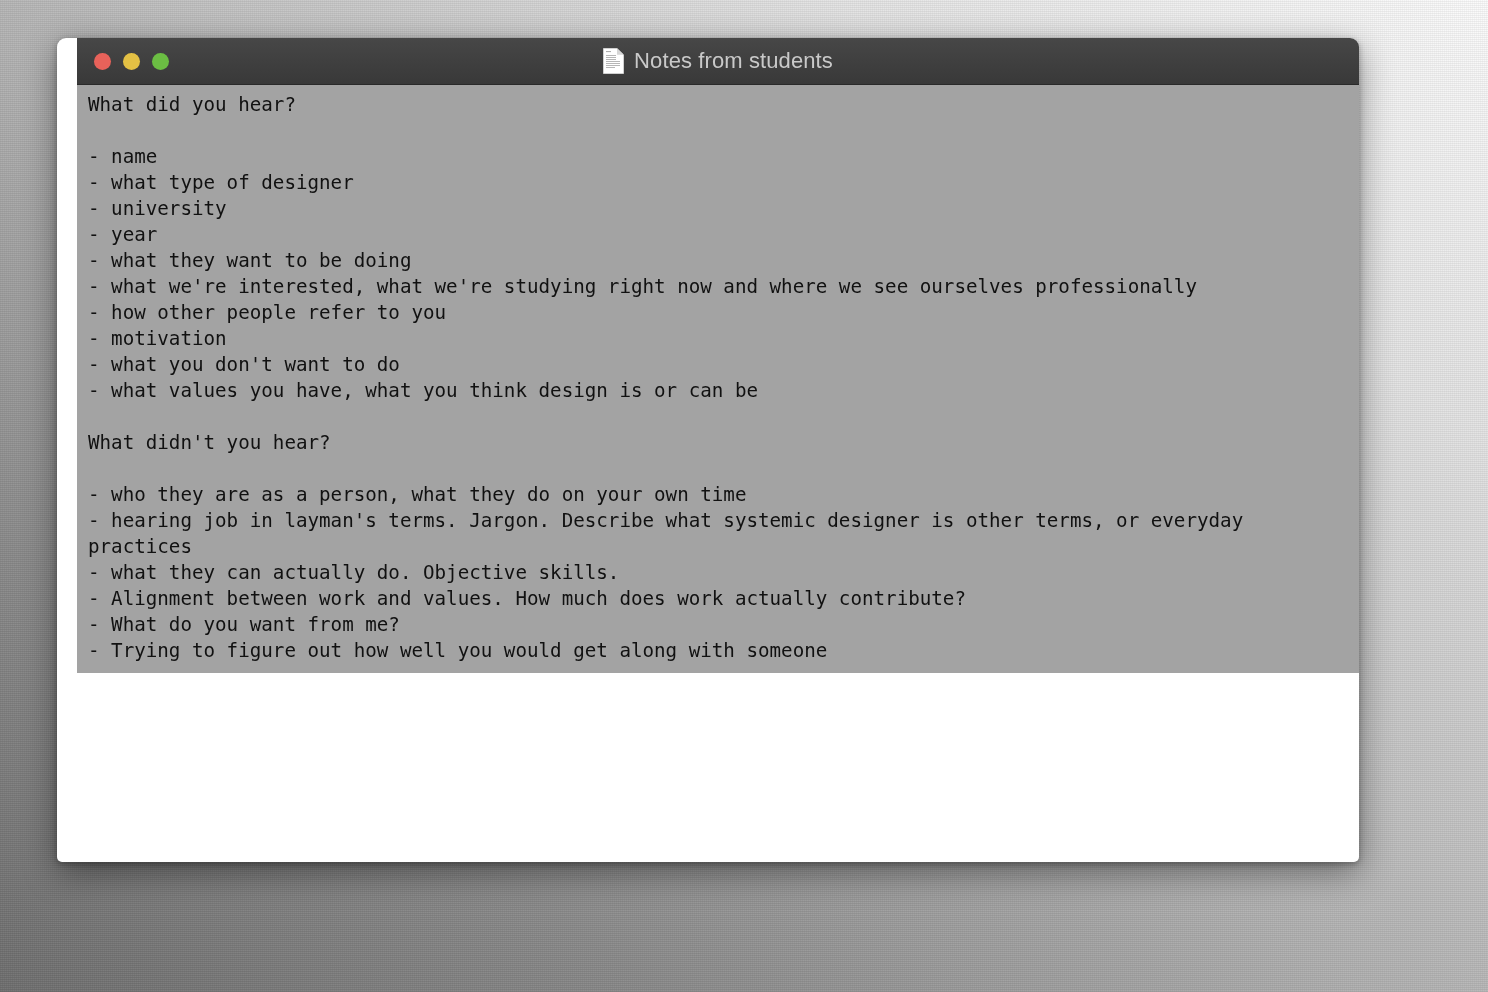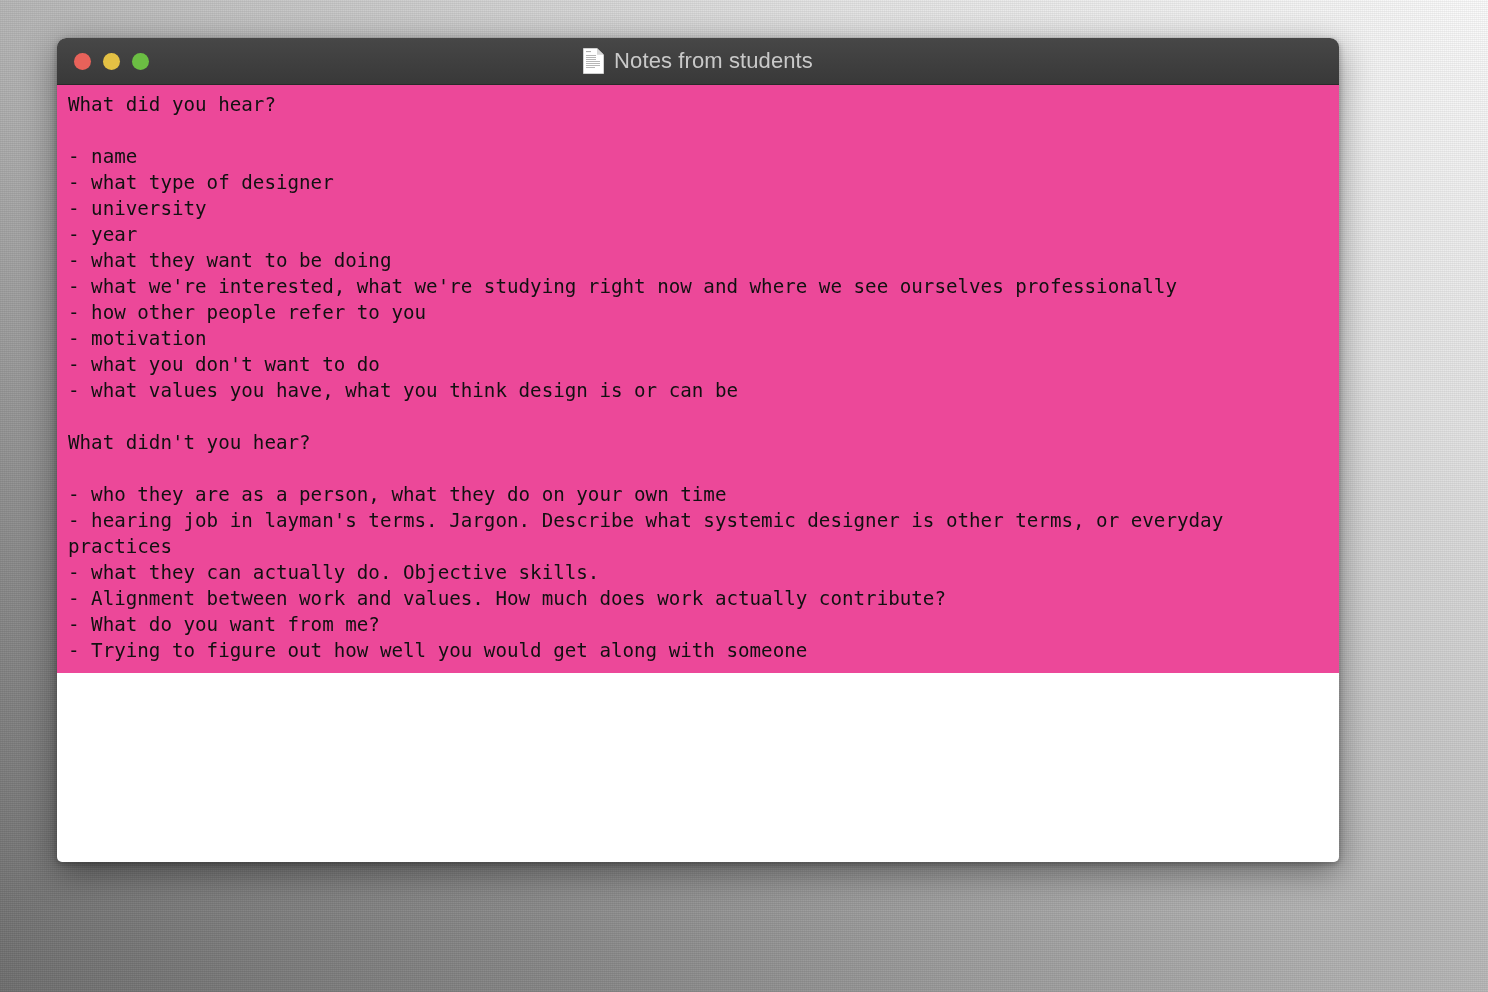--- a/index.html
+++ b/index.html
@@ -33,20 +33,21 @@
   .window {
     position: absolute;
     left: 57px;
     top: 38px;
     width: 1282px;
     height: 824px;
     border-radius: 9px 9px 5px 5px;
     box-shadow: 0 10px 34px rgba(0,0,0,.42), 0 2px 6px rgba(0,0,0,.3);
     overflow: hidden;
     background: #ffffff;
+    padding-left: 20px;
   }
 
   .titlebar {
     height: 46px;
     background: linear-gradient(to bottom, #474747 0%, #3f3f3f 55%, #393939 100%);
     border-bottom: 1px solid #2a2a2a;
     position: relative;
     display: flex;
     align-items: center;
   }
@@ -93,21 +94,21 @@
 
   .window-title {
     color: #c9c9c9;
     font-size: 22px;
     font-family: "Liberation Sans", sans-serif;
     letter-spacing: 0.1px;
     white-space: nowrap;
   }
 
   .content {
-    background: #ec4899;
+    background: #a3a3a3;
     height: 588px;
     box-sizing: border-box;
     padding: 0;
     overflow: hidden;
   }
 
   .note-text {
     margin: 0;
     padding: 7px 14px 0 11px;
     font-family: "DejaVu Sans Mono", "Liberation Mono", monospace;

